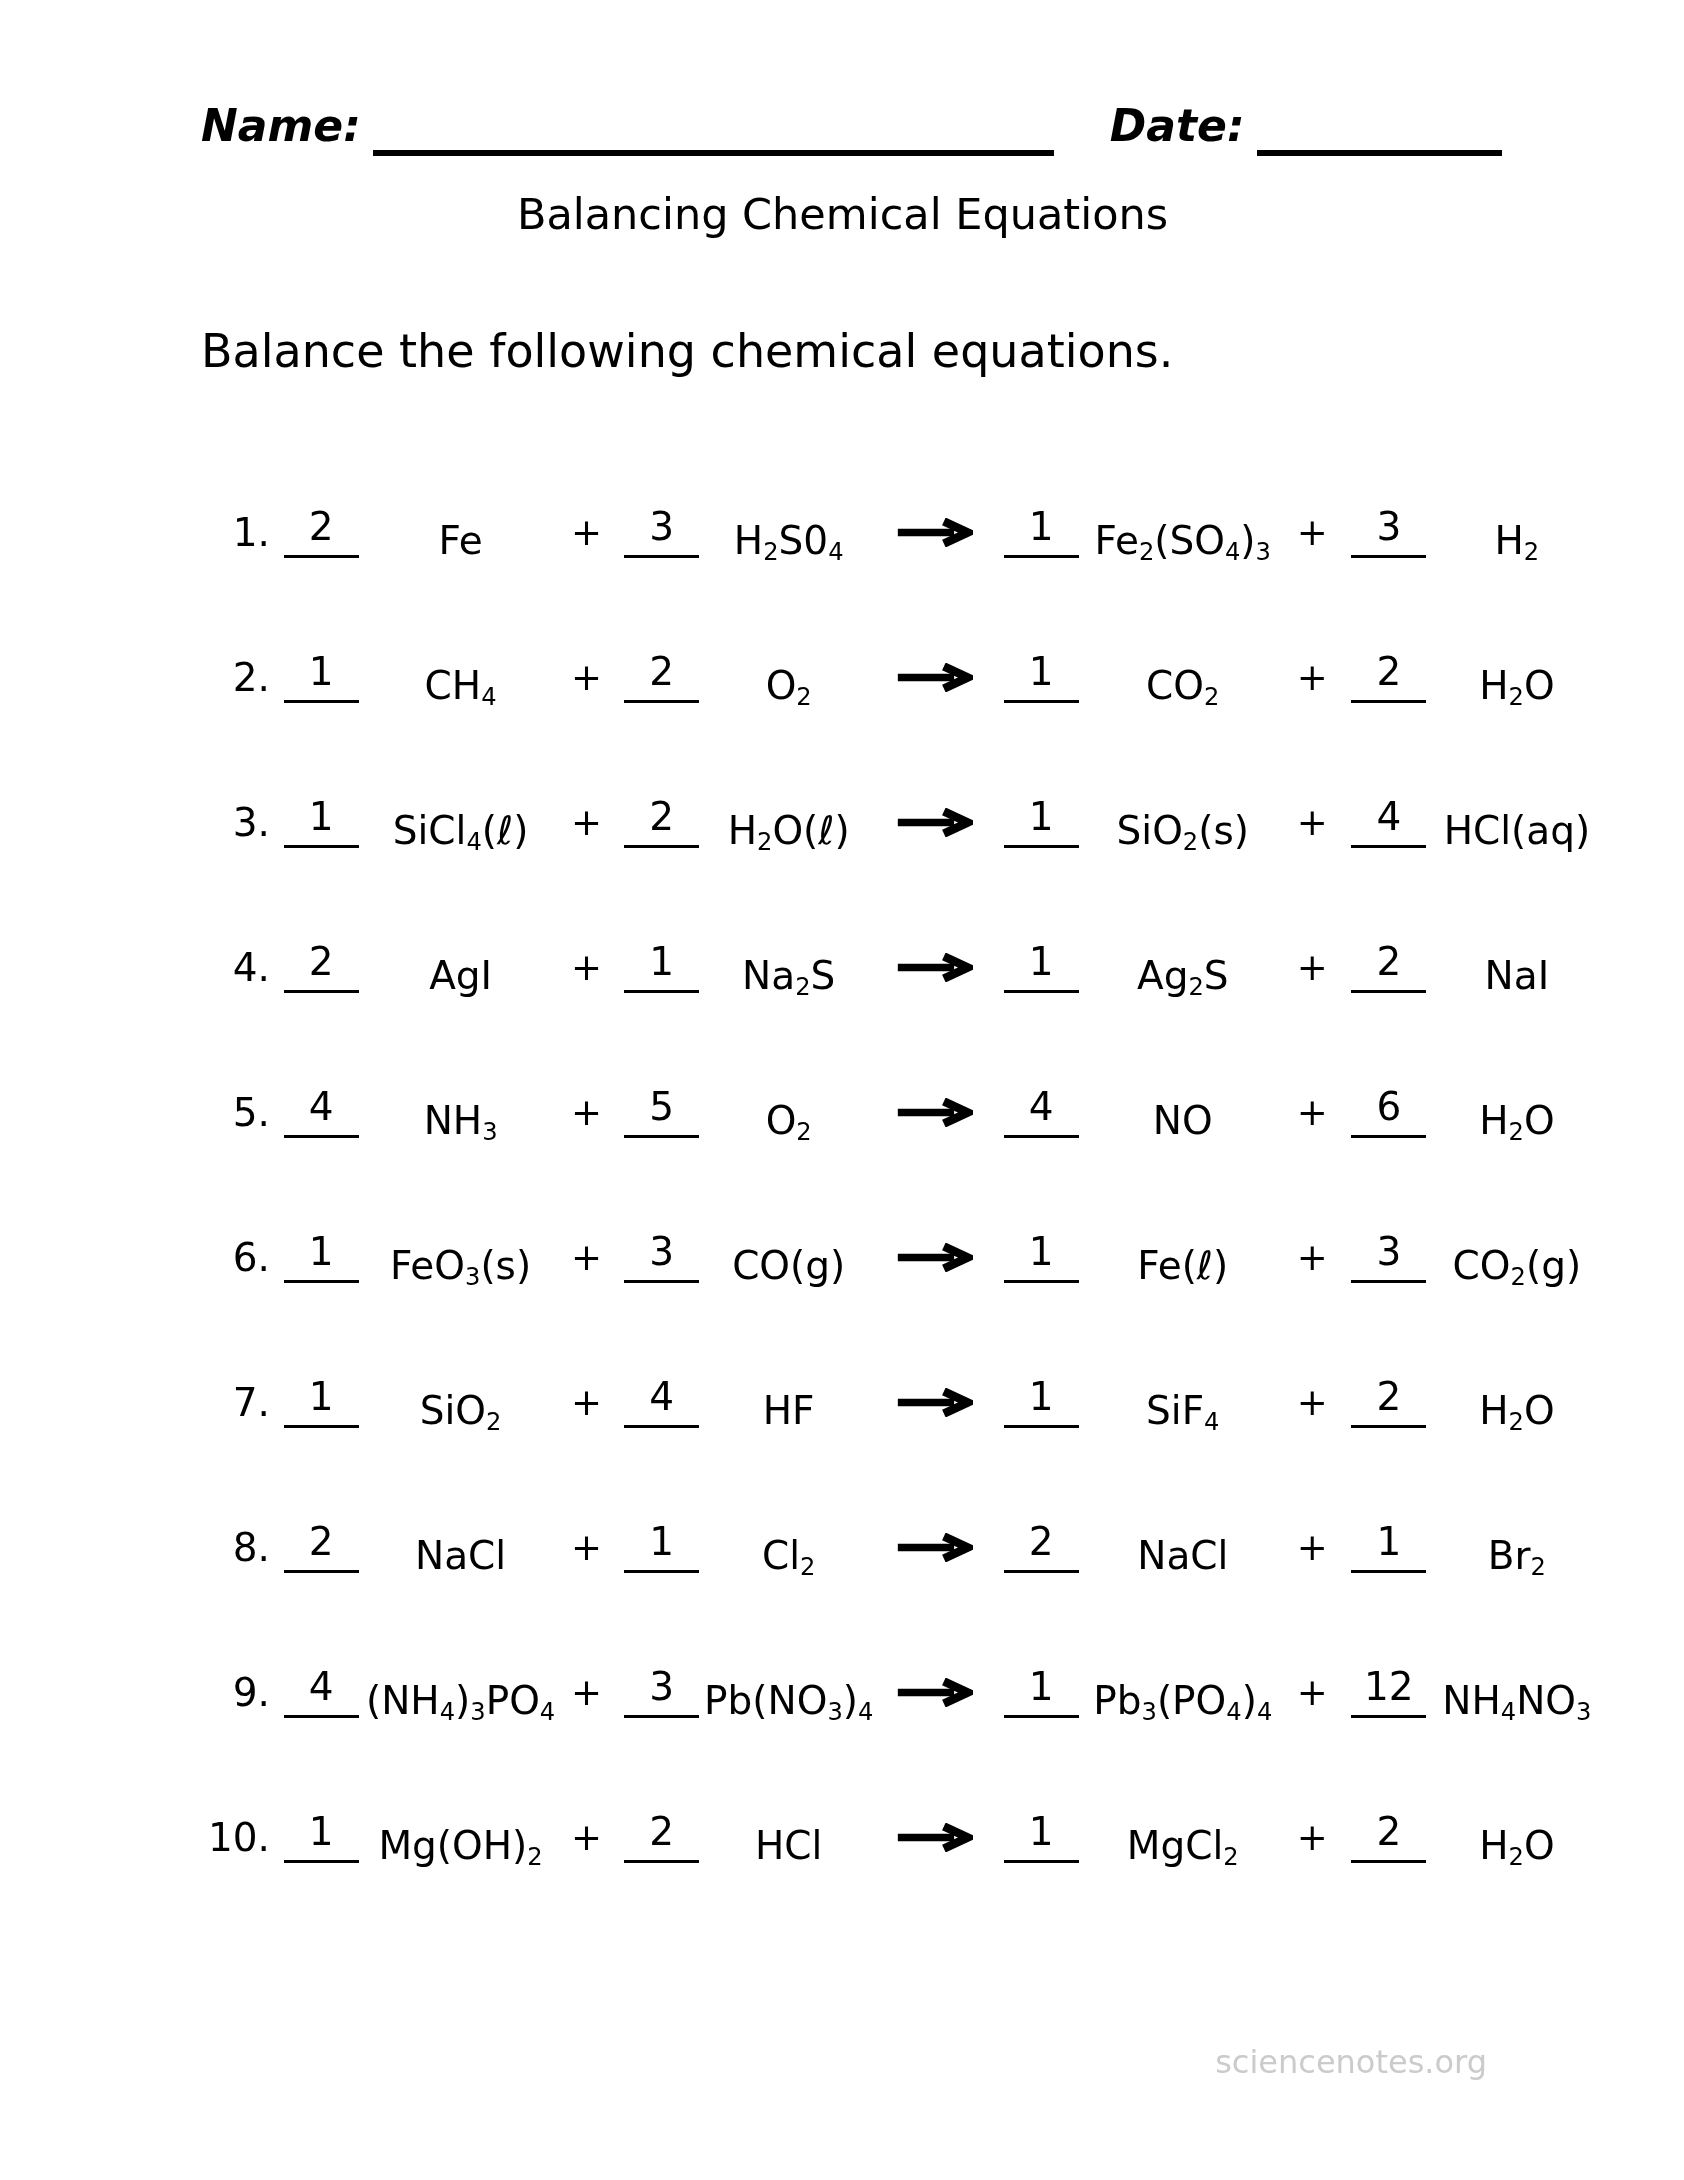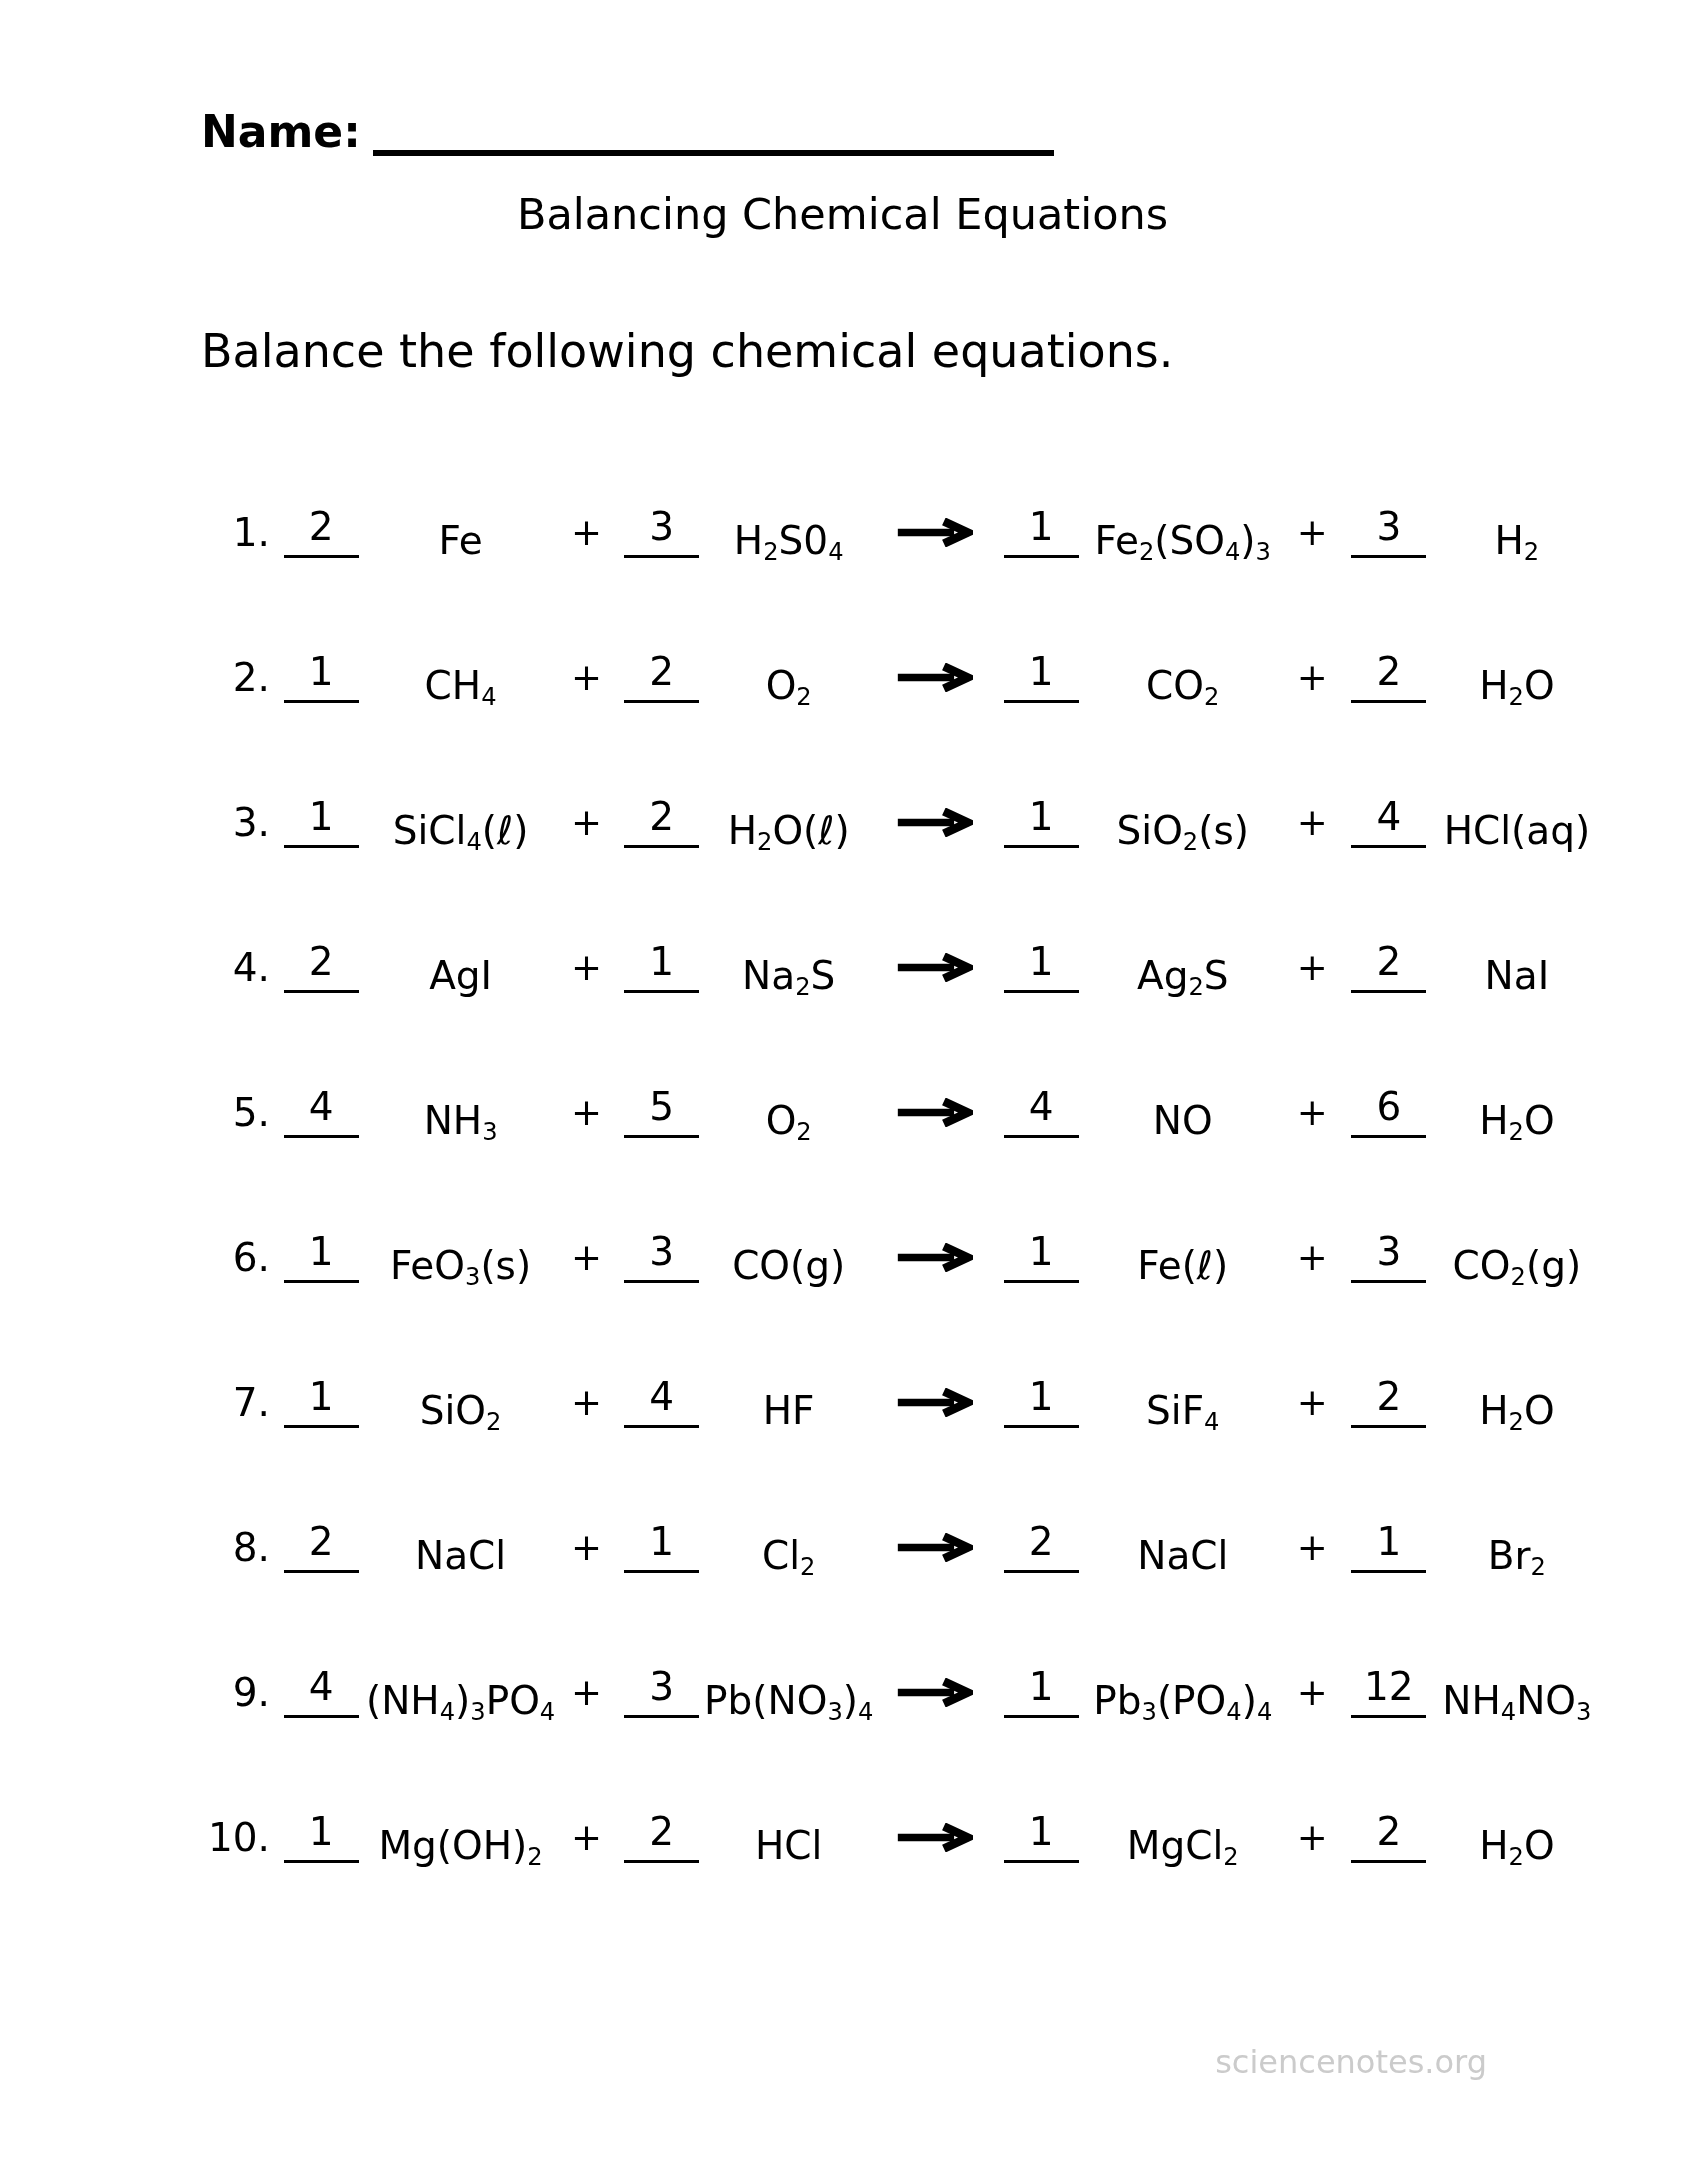--- a/index.html
+++ b/index.html
@@ -19,21 +19,21 @@
   
   .header {
     position: absolute;
     top: 102px;
     left: 201px;
     display: flex;
     align-items: flex-end;
   }
   .field {
     display: flex;
-    align-items: flex-end;
+    font-style: italic;
   }
   .field-label {
     font-weight: bold;
     font-size: 44px;
     line-height: 1.1;
   }
   .blank-line {
     display: inline-block;
     border-bottom: 6px solid #000;
     margin-left: 12px;
@@ -133,20 +133,24 @@
   }
 </style>
 </head>
 <body>
 
 <header class="header">
   <div class="field name-field">
     <span class="field-label">Name:</span>
     <span class="blank-line name-line"></span>
   </div>
+  <div class="field date-field">
+    <span class="field-label">Date:</span>
+    <span class="blank-line date-line"></span>
+  </div>
 </header>
 
 <h1 class="title">Balancing Chemical Equations</h1>
 
 <p class="instruction">Balance the following chemical equations.</p>
 
 <main class="equations" id="equations">
   <div class="eq-row">
     <span class="cell num">1.</span>
     <span class="cell coef">2</span>

